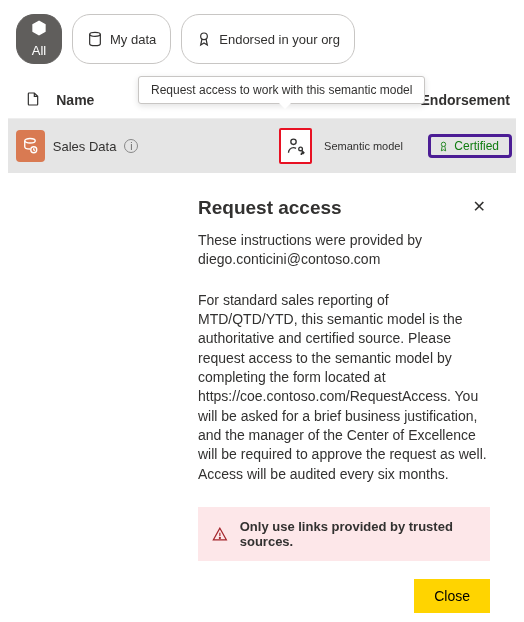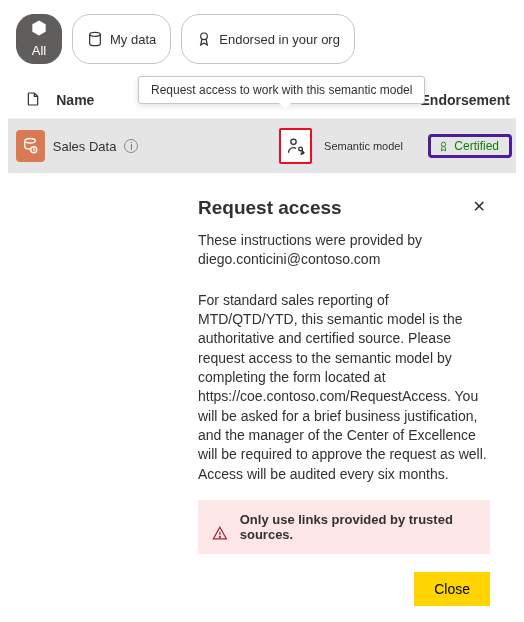--- a/index.html
+++ b/index.html
@@ -68,22 +68,22 @@
   }
 
   .panel { padding: 22px 26px 0 190px; }
   .panel-head { display:flex; justify-content:space-between; align-items:flex-end; }
   .panel-title { font-size:19px; font-weight:600; }
   .close-x { font-size:16px; cursor:pointer; padding:4px; line-height:1; }
   .panel-sub { margin-top:12px; font-size:14px; line-height:1.35; }
   .panel-body { margin-top:22px; font-size:14px; line-height:1.38; }
 
   .warn {
-    margin-top:16px; background:#fde7e9; padding:12px 14px;
-    display:flex; align-items:flex-end; gap:12px; font-size:13px; font-weight:600;
+    margin-top:23px; background:#fde7e9; padding:12px 14px;
+    display:flex; align-items:center; gap:12px; font-size:13px; font-weight:600;
   }
   .warn svg{ width:18px; height:18px; stroke:#a4262c; }
 
   .footer { display:flex; justify-content:flex-end; margin-top:18px; }
   .btn-close { background:#ffd400; border:none; padding:9px 20px; font-size:14px; font-weight:400; cursor:pointer; }
 </style>
 </head>
 <body>
 
 <div class="filters">

